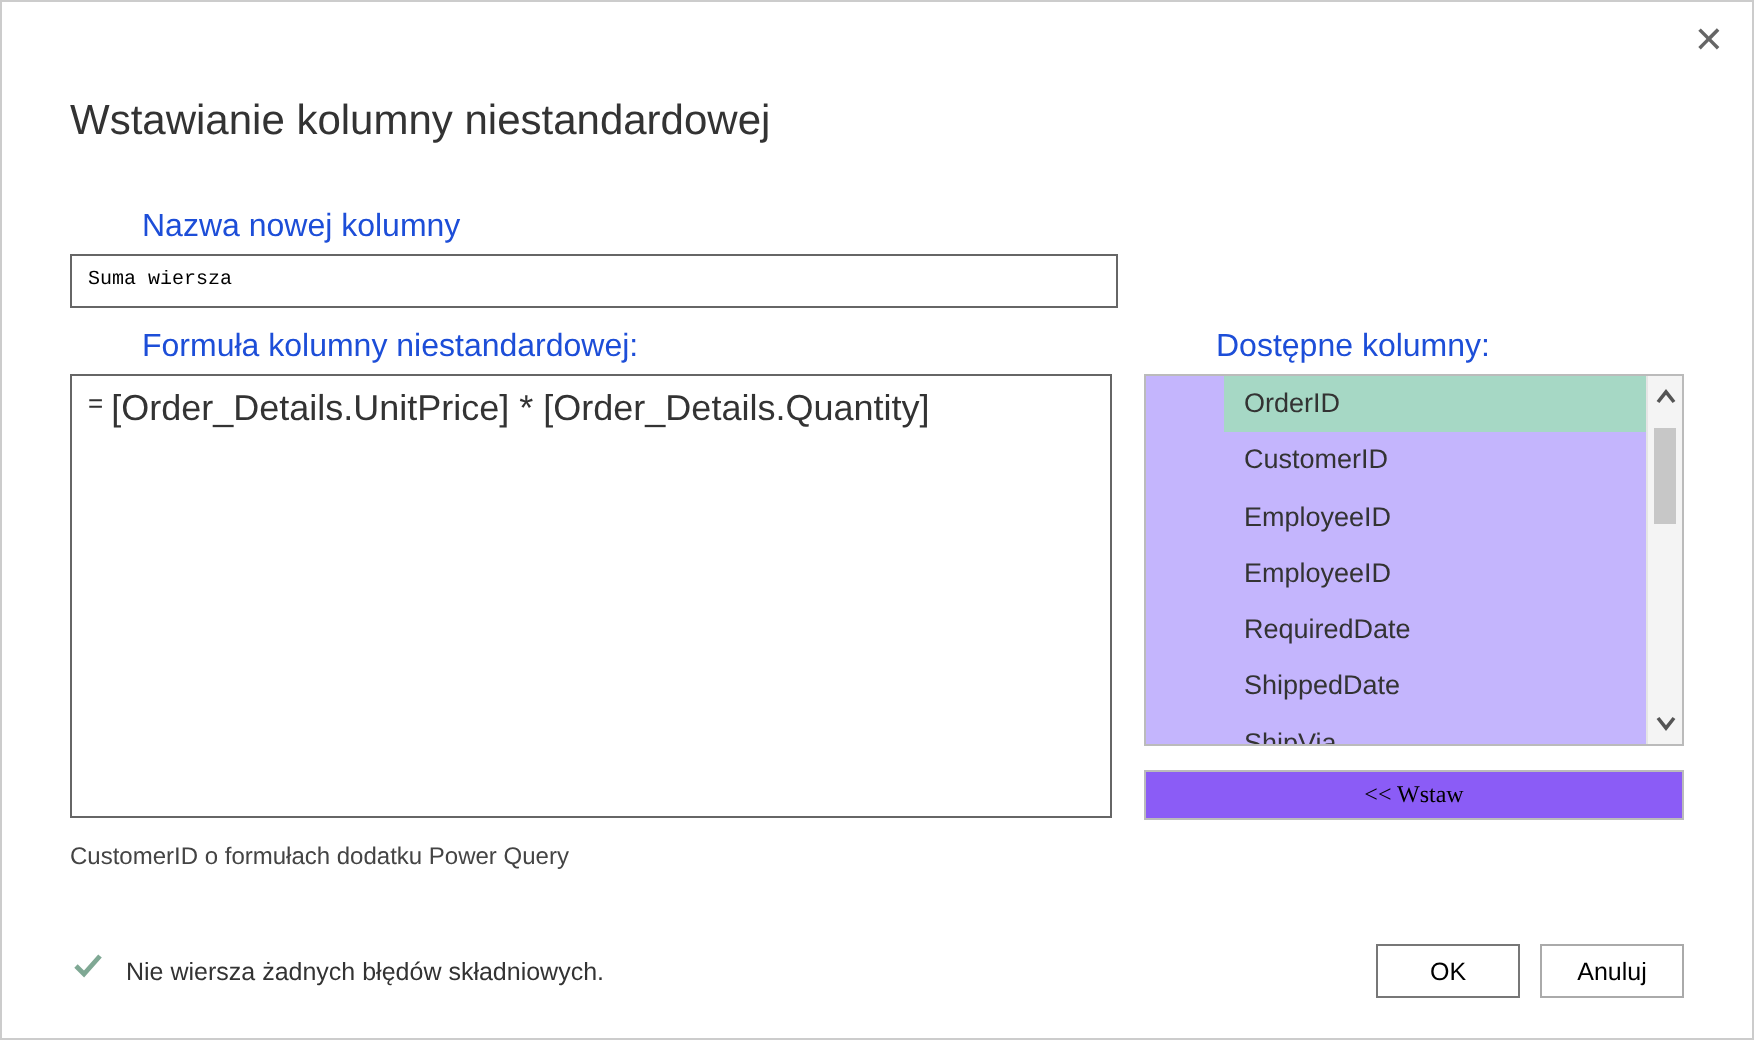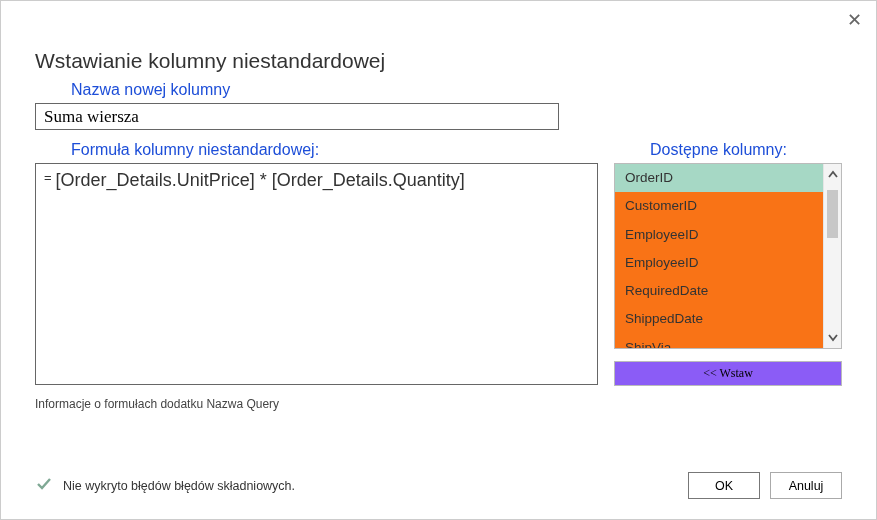--- a/index.html
+++ b/index.html
@@ -21,43 +21,43 @@
       right: 14px;
       font-size: 18px;
       color: #666;
       cursor: pointer;
       font-weight: 300;
     }
     .title {
       font-size: 21px;
       color: #333;
       margin-top: 28px;
-      margin-bottom: 8px;
+      margin-bottom: 32px;
       font-weight: 400;
     }
     .field-label {
       font-size: 16px;
       color: #1d4ed8;
       margin-bottom: 4px;
       margin-left: 36px;
     }
     .name-input {
       width: 524px;
       height: 27px;
       border: 1px solid #666;
       padding: 4px 8px;
-      font-size: 17px;
-      font-family: Liberation Serif, serif;
+      font-size: 10px;
+      font-family: Liberation Mono, monospace;
       margin-bottom: 11px;
     }
     .row {
       display: flex;
       gap: 16px;
     }
-    .col-left { width: 563px; }
+    .col-left { width: 521px; }
     .col-right { flex: 1; }
     .formula-box {
       display: flex;
       border: 1px solid #666;
       height: 222px;
       background: #fff;
     }
     .eq {
       padding: 6px 4px 0 8px;
       font-size: 13px;
@@ -71,21 +71,22 @@
       font-size: 18px;
       padding: 6px 4px 0 0;
       outline: none;
       color: #333;
     }
     .cols-box {
       border: 1px solid #bbb;
       height: 186px;
       position: relative;
       display: flex;
-      background: #f97316;
+      background: #c4b5fd;
+      padding-left: 39px;
     }
     .cols-list {
       flex: 1;
       overflow: hidden;
       font-size: 13.5px;
       color: #333;
     }
     .col-item {
       padding: 4px 10px;
       cursor: pointer;
@@ -182,21 +183,21 @@
   <div class="field-label">Nazwa nowej kolumny</div>
   <input class="name-input" type="text" value="Suma wiersza" style="">
 
   <div class="row">
     <div class="col-left">
       <div class="field-label">Formuła kolumny niestandardowej:</div>
       <div class="formula-box">
         <span class="eq">=</span>
         <textarea class="formula-text" style="">[Order_Details.UnitPrice] * [Order_Details.Quantity]</textarea>
       </div>
-      <div class="link-text">Informacje o formułach dodatku Nazwa Query</div>
+      <div class="link-text">CustomerID o formułach dodatku Power Query</div>
     </div>
     <div class="col-right">
       <div class="field-label">Dostępne kolumny:</div>
       <div class="cols-box">
         <div class="cols-list" id="cols-list">
             <div class="col-item selected">OrderID</div>
             <div class="col-item">CustomerID</div>
             <div class="col-item">EmployeeID</div>
             <div class="col-item">EmployeeID</div>
             <div class="col-item">RequiredDate</div>
@@ -222,17 +223,17 @@
       <button class="insert-btn">&lt;&lt; Wstaw</button>
     </div>
   </div>
 
   <div class="footer">
     <span class="check">
       <svg width="18" height="18" viewBox="0 0 18 18">
           <path d="M3 9 L7 13 L15 4" fill="none" stroke="#7fa894" stroke-width="2.4"></path>
         </svg>
     </span>
-    <span class="status-text">Nie wykryto błędów błędów składniowych.</span>
+    <span class="status-text">Nie wiersza żadnych błędów składniowych.</span>
     <button class="btn primary">OK</button>
     <button class="btn">Anuluj</button>
   </div>
 </div>
 
 </body></html>

